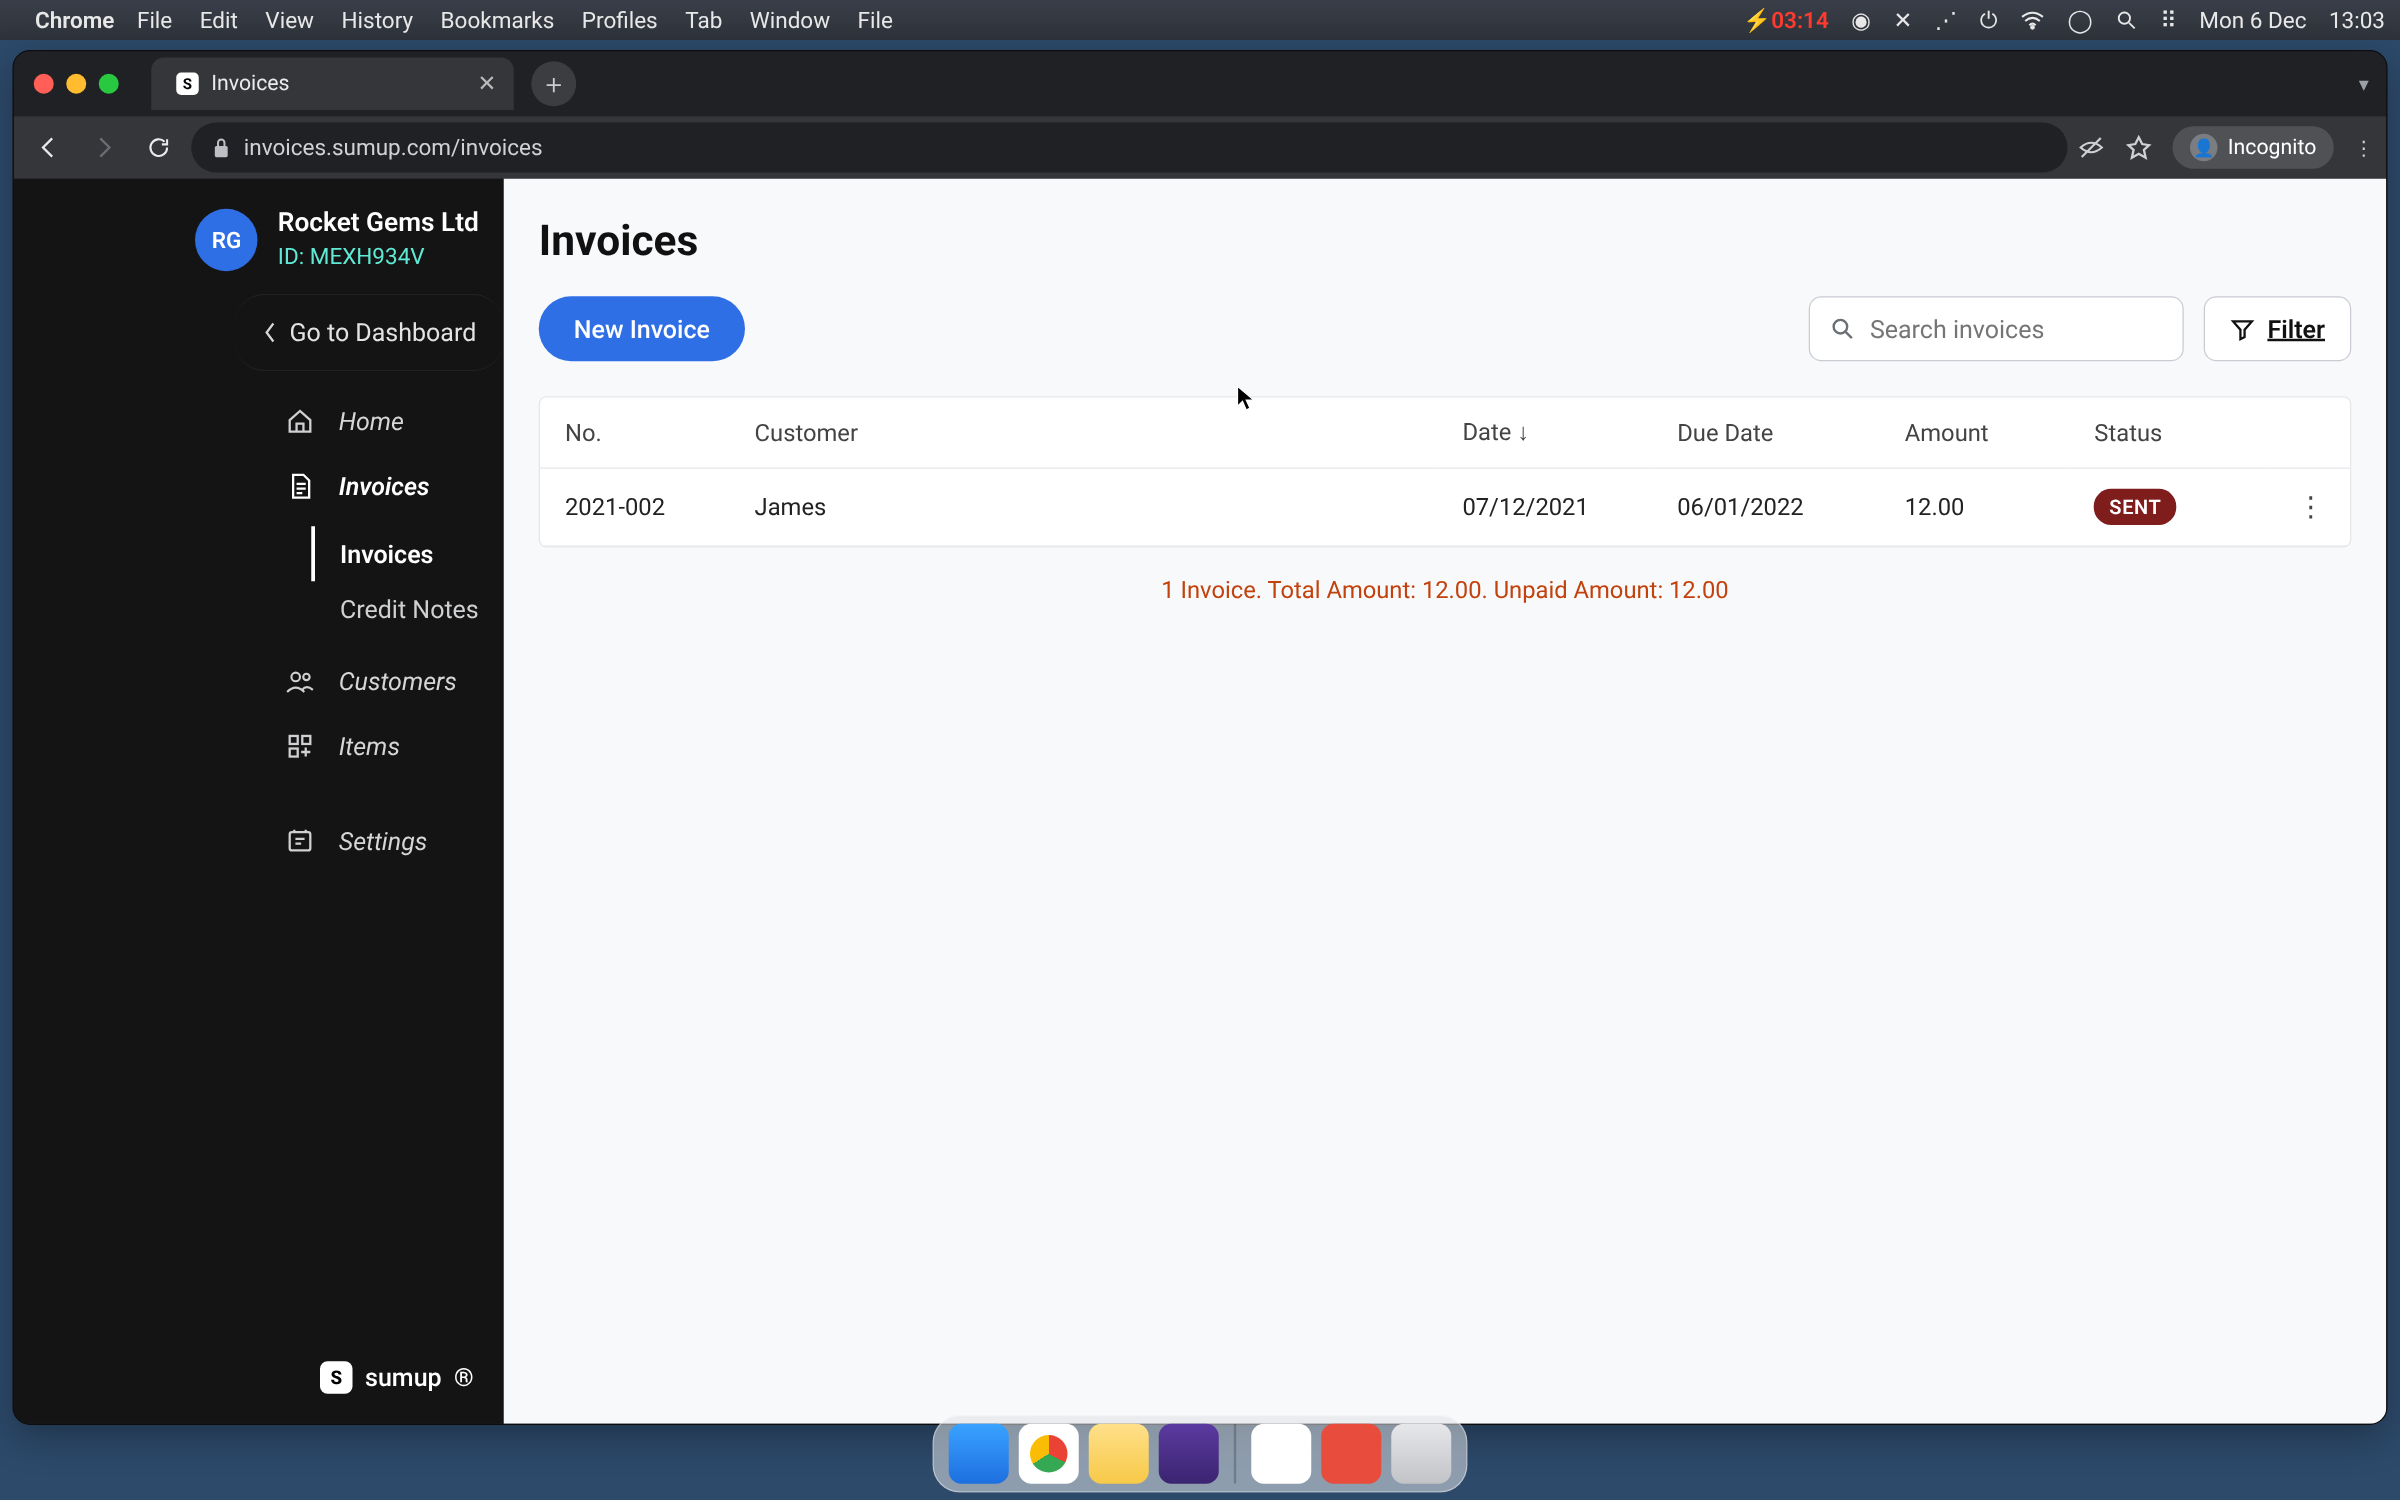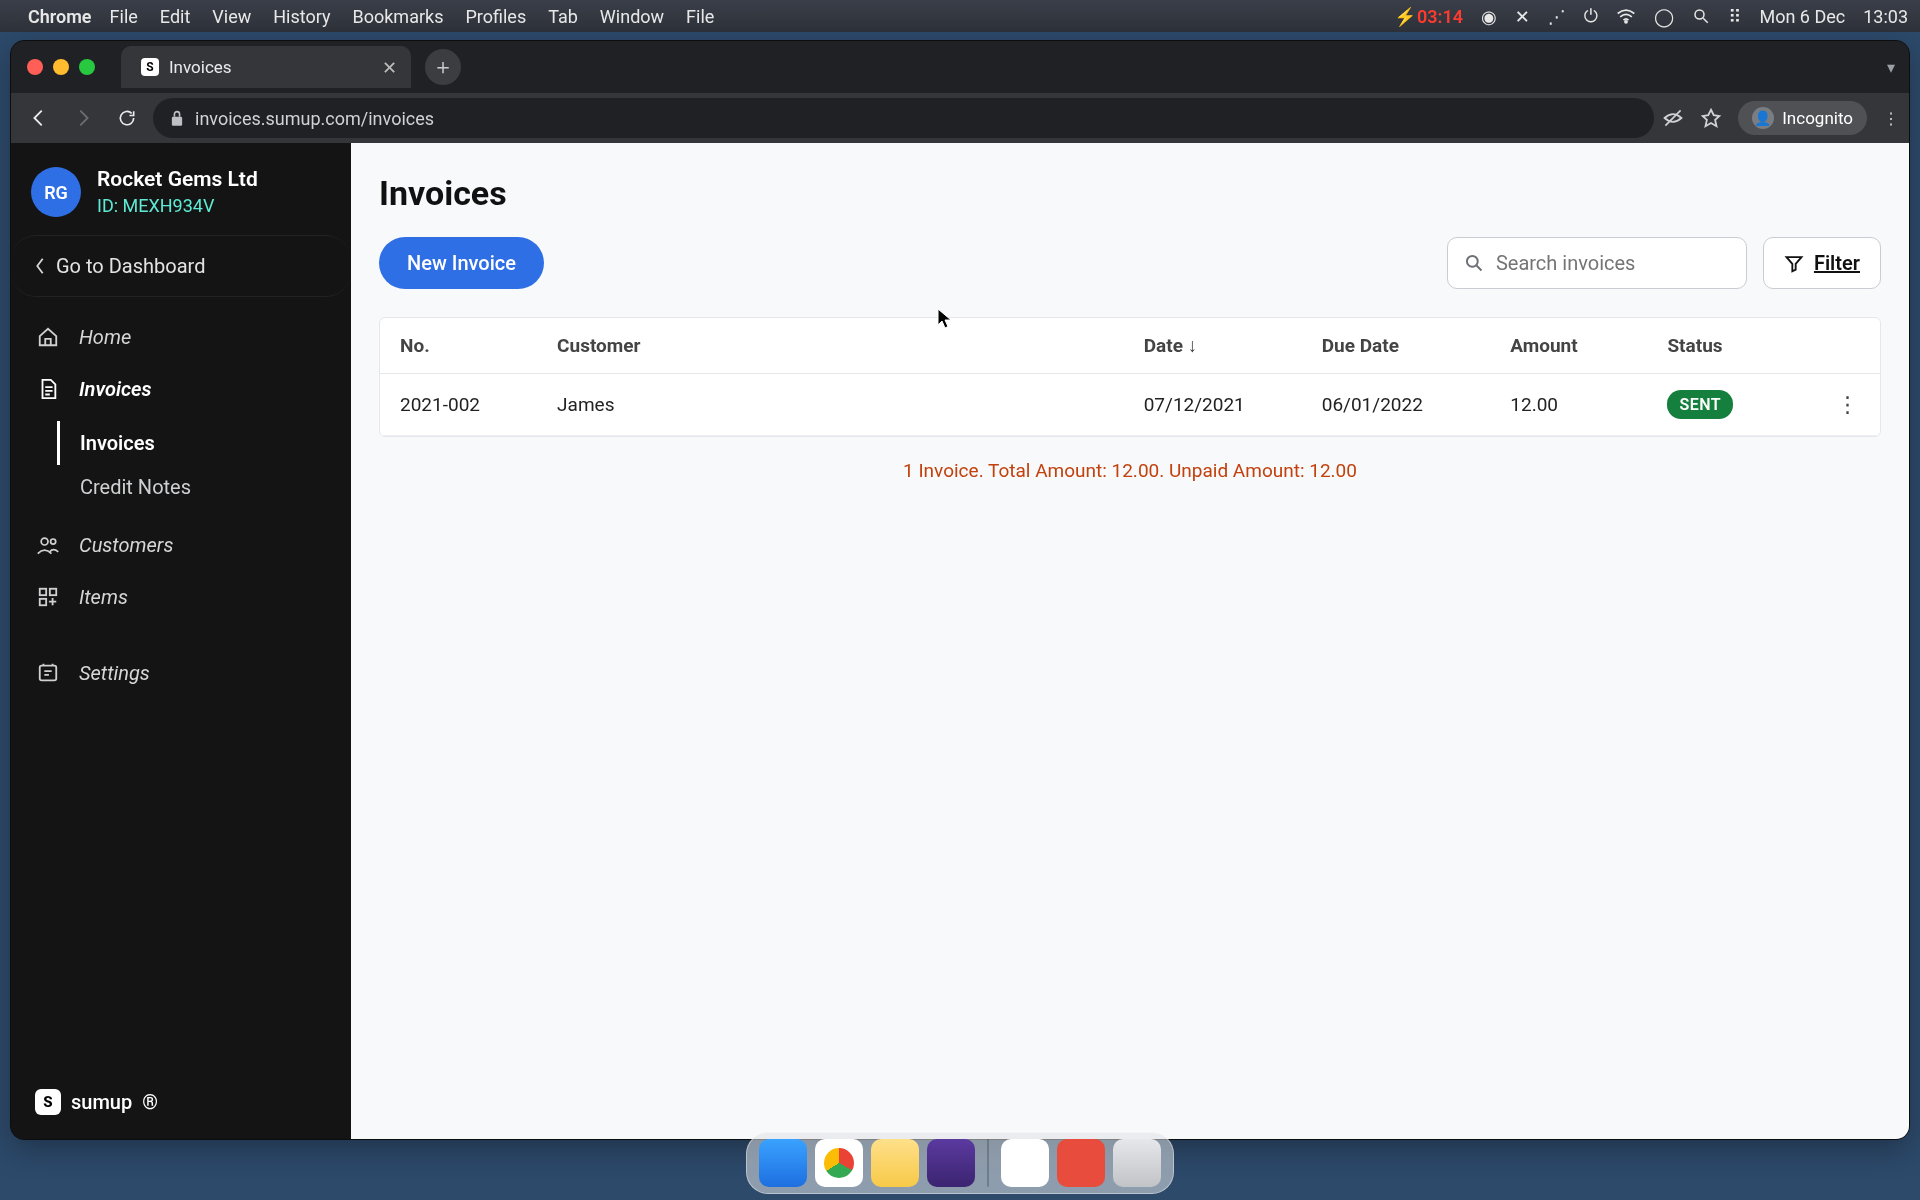--- a/index.html
+++ b/index.html
@@ -33,21 +33,21 @@
   .toolbar { height:50px; background:#35363a; display:flex; align-items:center; padding:0 10px; gap:8px; }
   .tbtn { width:36px;height:36px; color:#cfd1d4; display:flex;align-items:center;justify-content:center; }
   .tbtn.dim{color:#6a6d72}
   .omnibox { flex:1; height:40px; border-radius:20px; background:#202124; display:flex; align-items:center; padding:0 16px; color:#d0d2d5; font-size:18px; gap:10px; }
   .omni-right { display:flex; align-items:center; gap:16px; color:#cfd1d4; }
   .incognito-pill { display:flex; align-items:center; gap:8px; background:#4f5155; color:#fff; padding:6px 14px; border-radius:20px; font-size:17px; }
   .incognito-pill .ic { width:22px;height:22px;border-radius:50%;background:#7a7d82;display:flex;align-items:center;justify-content:center;font-size:14px; }
 
   
   .app-frame { position:absolute; top:102px; bottom:0; left:0; right:0; display:flex; }
-  .sidebar { width:340px; background:#141414; color:#d6d6d7; display:flex; flex-direction:column; }
+  .sidebar { width:392px; background:#141414; color:#d6d6d7; display:flex; flex-direction:column;align-items:flex-end; }
   .org { display:flex; gap:16px; padding:24px 20px 18px; align-items:flex-start; }
   .org .avatar { width:50px;height:50px;border-radius:50%;background:#2f6fe5;color:#fff;display:flex;align-items:center;justify-content:center;font-weight:600;font-size:18px; }
   .org .name { color:#fff; font-weight:600; font-size:21px; }
   .org .sub { color:#5eead4; font-size:18px; margin-top:4px; }
   .gotodash { display:flex; align-items:center; gap:9px; padding:18px 22px; font-size:20px; color:#e3e3e4; border-top:1px solid #222; border-bottom:1px solid #222;border-radius:25px; }
   .nav { padding-top:14px; }
   .ni { display:flex; align-items:center; gap:18px; padding:14px 24px; font-size:20px; color:#d6d6d7;font-style:italic; }
   .ni .ic { width:26px; display:flex; justify-content:center; color:#cfd0d2; }
   .ni.active { color:#fff; font-weight:600; }
   .sub-nav { padding:6px 0 10px 46px; }
@@ -60,26 +60,26 @@
   .page-title { font-size:34px; font-weight:700; color:#111; }
   .actions-row { display:flex; align-items:center; margin-top:24px; }
   .btn-primary { background:#2f6fe5; color:#fff; border:none; border-radius:26px; padding:14px 28px; font-size:20px; font-weight:500; }
   .actions-row .spacer { flex:1; }
   .search { display:flex; align-items:center; gap:12px; border:1px solid #c9ccd2; background:#fff; border-radius:10px; padding:0 16px; height:52px; width:300px; color:#6b6f76; font-size:20px; }
   .filter-btn { display:flex; align-items:center; gap:10px; border:1px solid #c9ccd2; background:#fff; border-radius:10px; padding:0 20px; height:52px; margin-left:16px; font-size:20px; font-weight:600; color:#111;text-decoration:underline; }
 
   .table-wrap { margin-top:28px; border:1px solid #e5e7eb; background:#fff; border-radius:6px; overflow:hidden; }
   table { width:100%; border-collapse:collapse; }
   th, td { text-align:left; padding:16px 20px; font-size:19px; color:#222; }
-  th { color:#444; font-weight:700; border-bottom:1px solid #e5e7eb; }
+  th { color:#444; font-weight:400; border-bottom:1px solid #e5e7eb; }
   tbody tr { border-bottom:1px solid #eef0f3; }
   .col-no{width:150px}.col-cust{width:560px}.col-date{width:170px}.col-due{width:180px}.col-amt{width:150px;text-align:right}.col-status{width:160px}.col-act{width:50px}
   th.col-amt, td.col-amt{ text-align:left; }
   .sort-desc::after { content:" ↓"; }
-  .badge { display:inline-block; background:#15803d; color:#fff; font-weight:600; padding:5px 12px; border-radius:14px; font-size:16px; letter-spacing:.5px; }
+  .badge { display:inline-block; background:#7f1d1d; color:#fff; font-weight:600; padding:5px 12px; border-radius:14px; font-size:16px; letter-spacing:.5px; }
   .row-menu { color:#444; font-size:22px; text-align:center; }
   .summary { text-align:center; color:#c2410c; font-size:19px; margin-top:22px; }
 
   svg { display:block; }
 
   
   .dock { position:absolute; bottom:6px; left:50%; transform:translateX(-50%); background:rgba(223,225,230,.55); border-radius:22px; padding:6px 12px; display:flex; gap:8px; border:1px solid rgba(255,255,255,.4); }
   .dock .dicon { width:48px;height:48px;border-radius:10px; background:linear-gradient(#bfc3ca,#9ea3ab); }
   .dock .dicon.finder{background:linear-gradient(#3aa2ff,#1d6fe0)}
   .dock .dicon.chrome{background:#fff;display:flex;align-items:center;justify-content:center}

